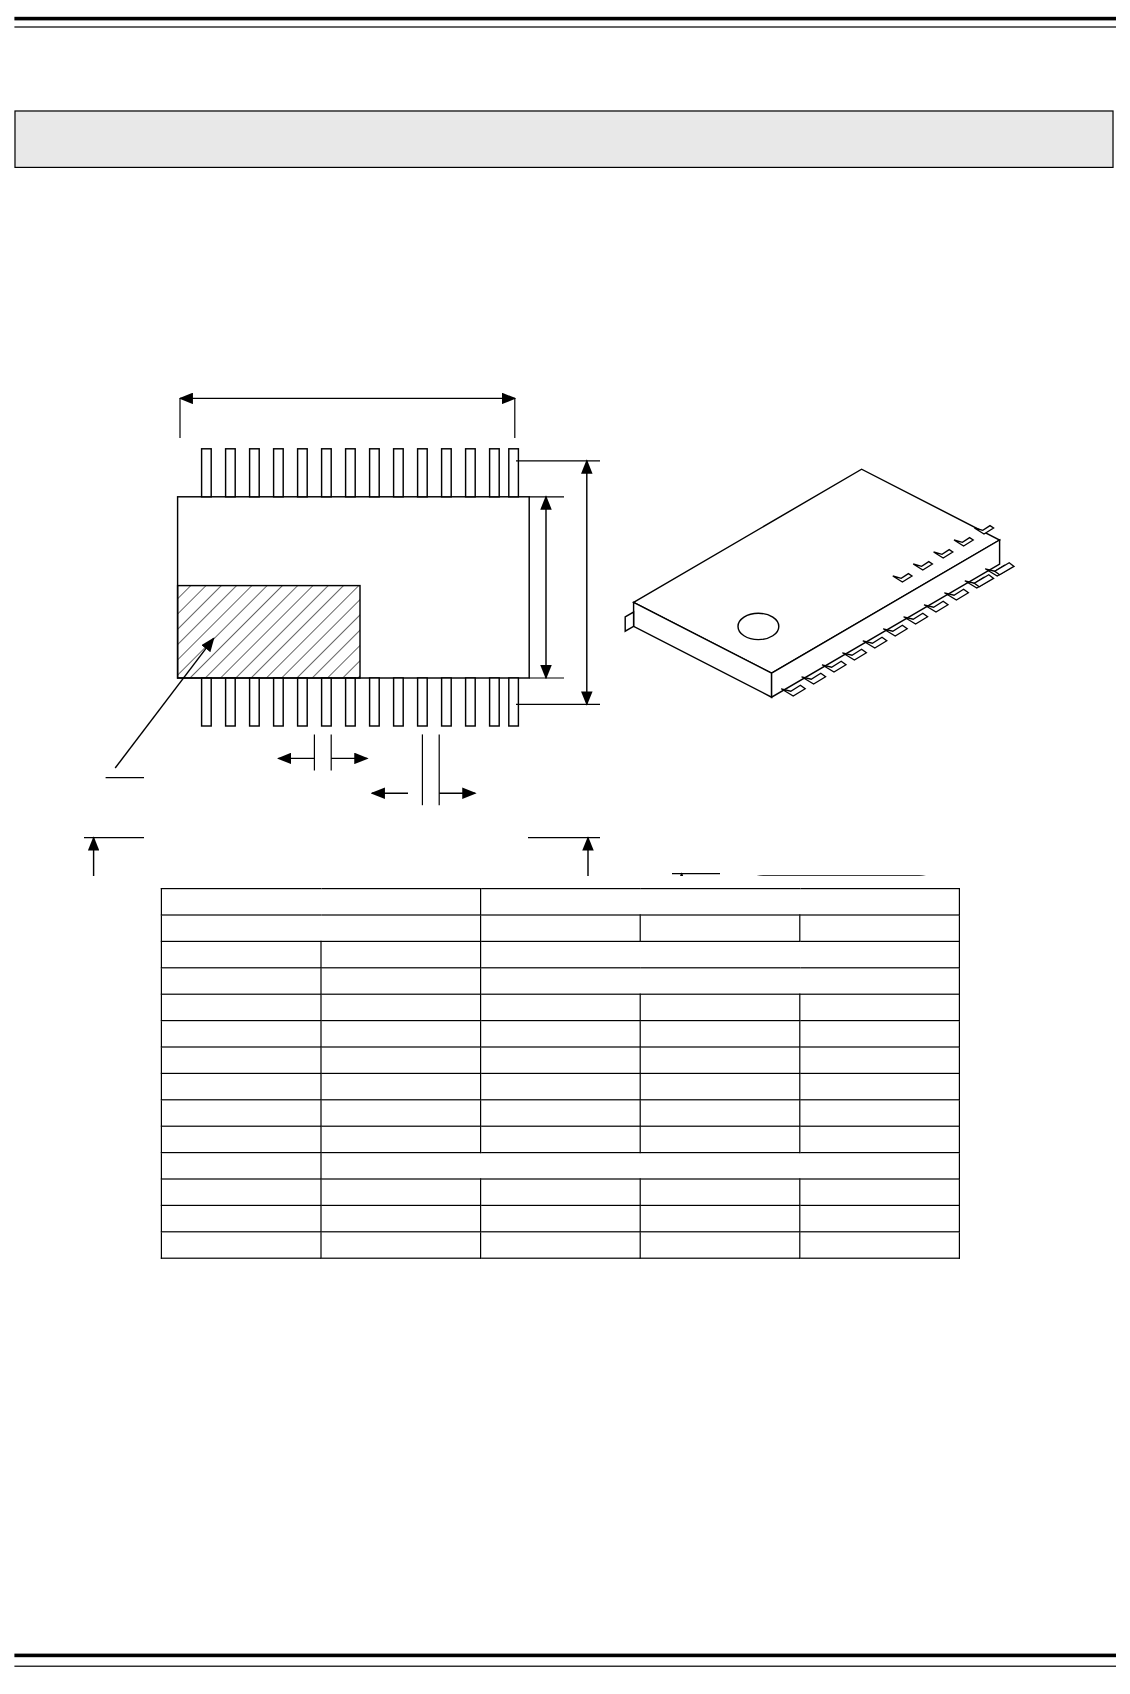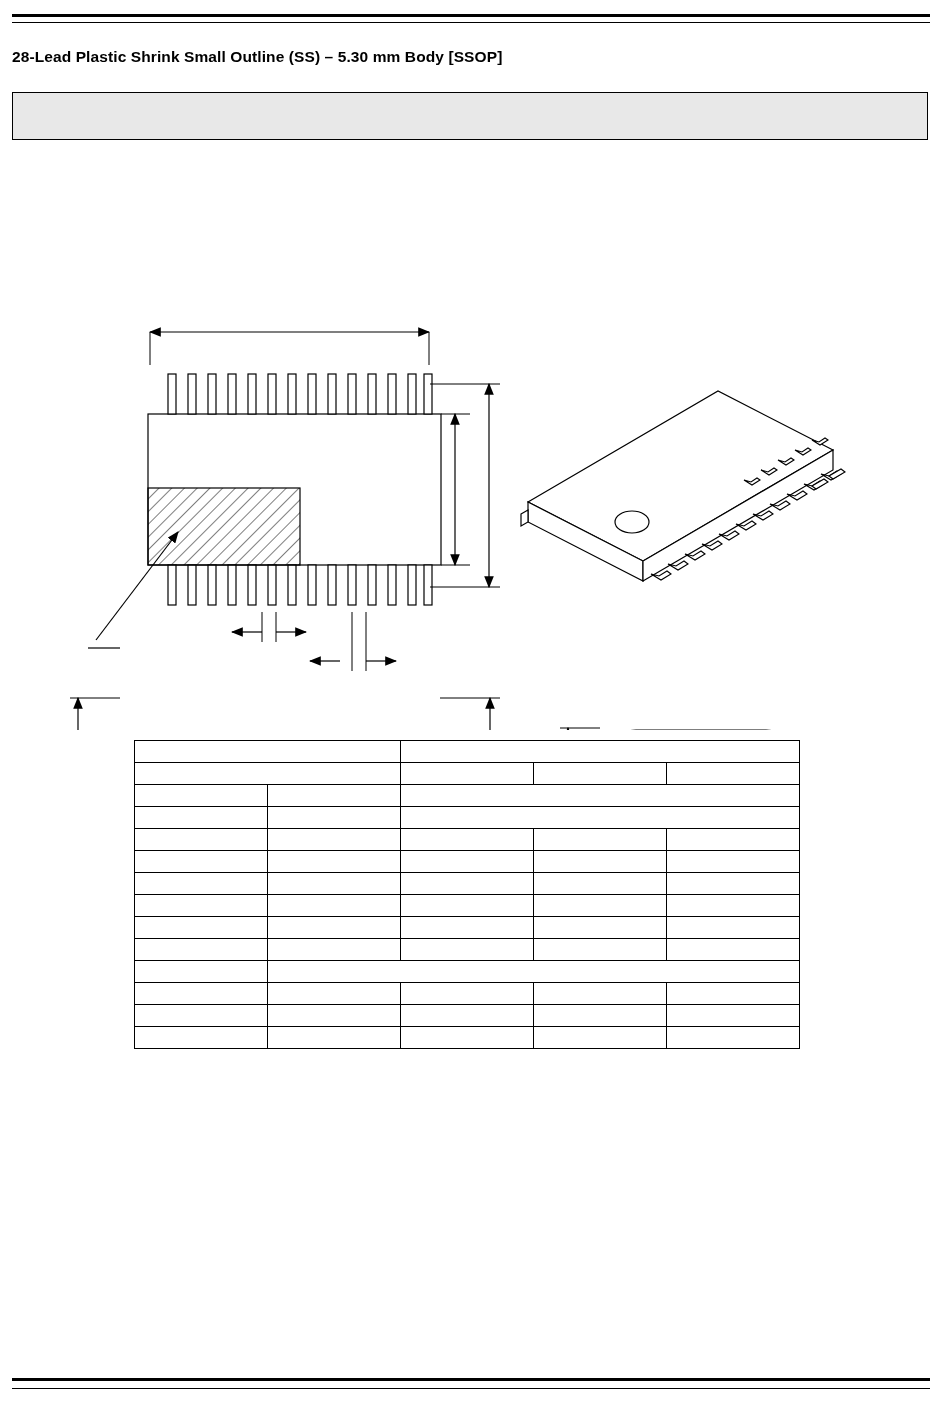--- a/index.html
+++ b/index.html
@@ -101,21 +101,20 @@
   .span-all { text-align: center; }
 </style>
 </head>
 <body>
 
 <div class="page">
 
   <div class="rule-thick" style="top:14px;"></div>
   <div class="rule-thin" style="top:22px;"></div>
 
-  <div class="page-title">28-Lead Plastic Shrink Small Outline (SS) – 5.30 mm Body [SSOP]</div>
 
   <div class="note-box">
     <span></span>
   </div>
 
   <div class="drawing">
     <svg width="942" height="580" viewBox="0 0 942 580" xmlns="http://www.w3.org/2000/svg">
       <defs>
         <marker id="arrA" markerWidth="10" markerHeight="8" refX="9" refY="4" orient="auto">
           <path d="M0,0 L10,4 L0,8 z" fill="#000"></path>

